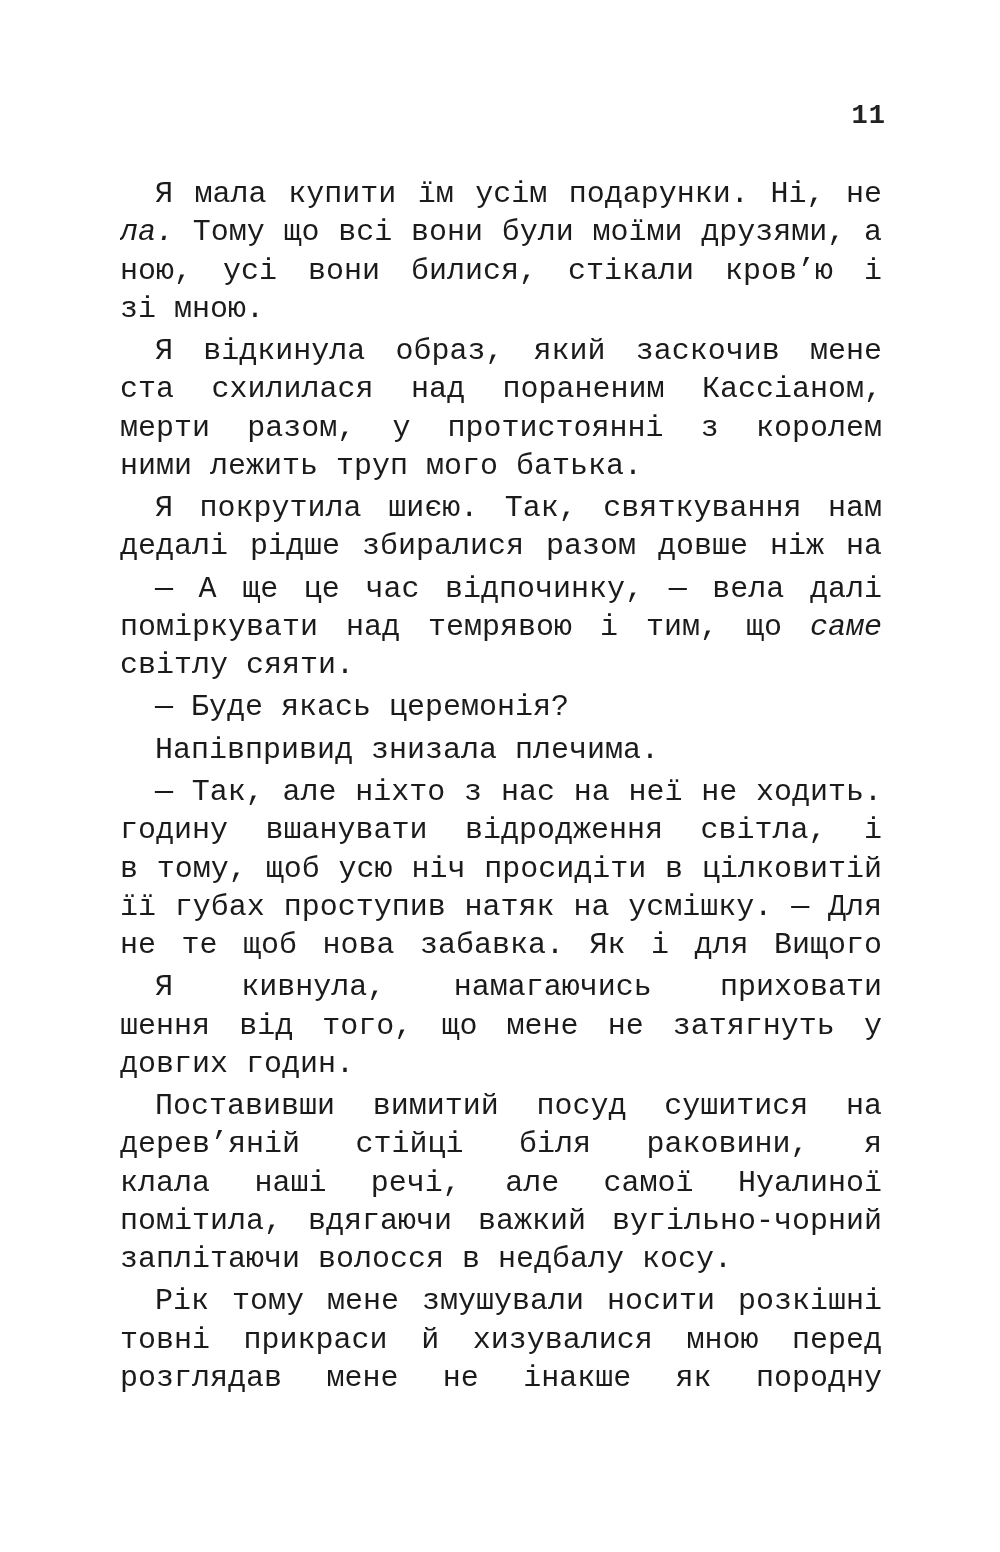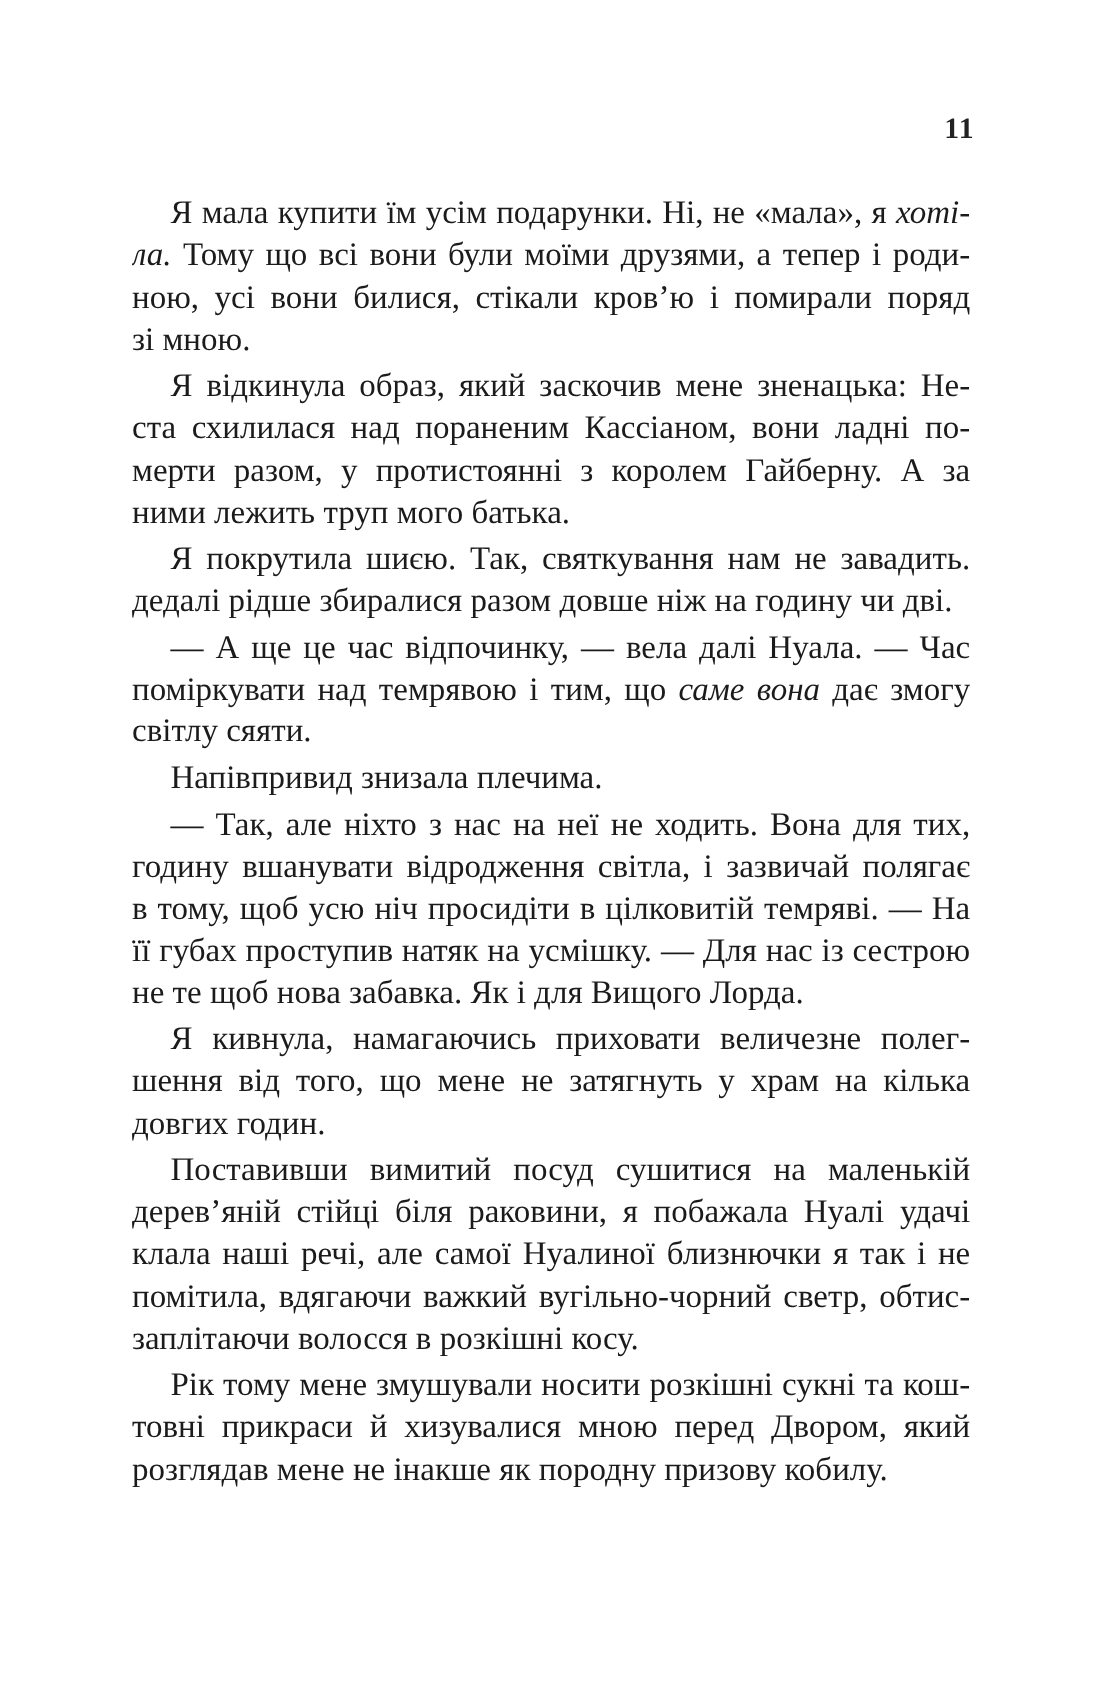--- a/index.html
+++ b/index.html
@@ -5,21 +5,21 @@
   html, body {
     margin: 0;
     padding: 0;
     background: #ffffff;
   }
   .page {
     position: relative;
     width: 1000px;
     height: 1508px;
     background: #ffffff;
-    font-family: Liberation Serif, serif;
+    font-family: Liberation Mono, monospace;
     color: #1b1b1b;
     overflow: hidden;
   }
   .page-number {
     position: absolute;
     top: 101px;
     right: 114px;
     font-size: 27px;
     font-weight: bold;
     letter-spacing: 1px;
@@ -75,40 +75,43 @@
       <div class="paragraph">
         <div class="line first"><span>Я покрутила шиєю. Так, святкування нам не завадить. Ми</span></div>
         <div class="line lastline"><span>дедалі рідше збиралися разом довше ніж на годину чи дві.</span></div>
       </div>
       <div class="paragraph">
         <div class="line first"><span>— А ще це час відпочинку, — вела далі Нуала. — Час</span></div>
         <div class="line"><span>поміркувати над темрявою і тим, що </span><em>саме вона</em><span> дає змогу</span></div>
         <div class="line lastline"><span>світлу сяяти.</span></div>
       </div>
       <div class="paragraph">
+        <div class="line first lastline"><span>— Буде якась церемонія?</span></div>
+      </div>
+      <div class="paragraph">
         <div class="line first lastline"><span>Напівпривид знизала плечима.</span></div>
       </div>
       <div class="paragraph">
         <div class="line first"><span>— Так, але ніхто з нас на неї не ходить. Вона для тих, хто</span></div>
         <div class="line"><span>годину вшанувати відродження світла, і зазвичай полягає</span></div>
         <div class="line"><span>в тому, щоб усю ніч просидіти в цілковитій темряві. — На</span></div>
         <div class="line"><span>її губах проступив натяк на усмішку. — Для нас із сестрою</span></div>
         <div class="line lastline"><span>не те щоб нова забавка. Як і для Вищого Лорда.</span></div>
       </div>
       <div class="paragraph">
         <div class="line first"><span>Я кивнула, намагаючись приховати величезне полег-</span></div>
         <div class="line"><span>шення від того, що мене не затягнуть у храм на кілька</span></div>
         <div class="line lastline"><span>довгих годин.</span></div>
       </div>
       <div class="paragraph">
         <div class="line first"><span>Поставивши вимитий посуд сушитися на маленькій</span></div>
         <div class="line"><span>дерев’яній стійці біля раковини, я побажала Нуалі удачі</span></div>
         <div class="line"><span>клала наші речі, але самої Нуалиної близнючки я так і не</span></div>
         <div class="line"><span>помітила, вдягаючи важкий вугільно-чорний светр, обтис-</span></div>
-        <div class="line lastline"><span>заплітаючи волосся в розкішні косу.</span></div>
+        <div class="line lastline"><span>заплітаючи волосся в недбалу косу.</span></div>
       </div>
       <div class="paragraph">
         <div class="line first"><span>Рік тому мене змушували носити розкішні сукні та кош-</span></div>
         <div class="line"><span>товні прикраси й хизувалися мною перед Двором, який</span></div>
         <div class="line lastline"><span>розглядав мене не інакше як породну призову кобилу.</span></div>
       </div>
     </div>
 </div>
 
 </body></html>

